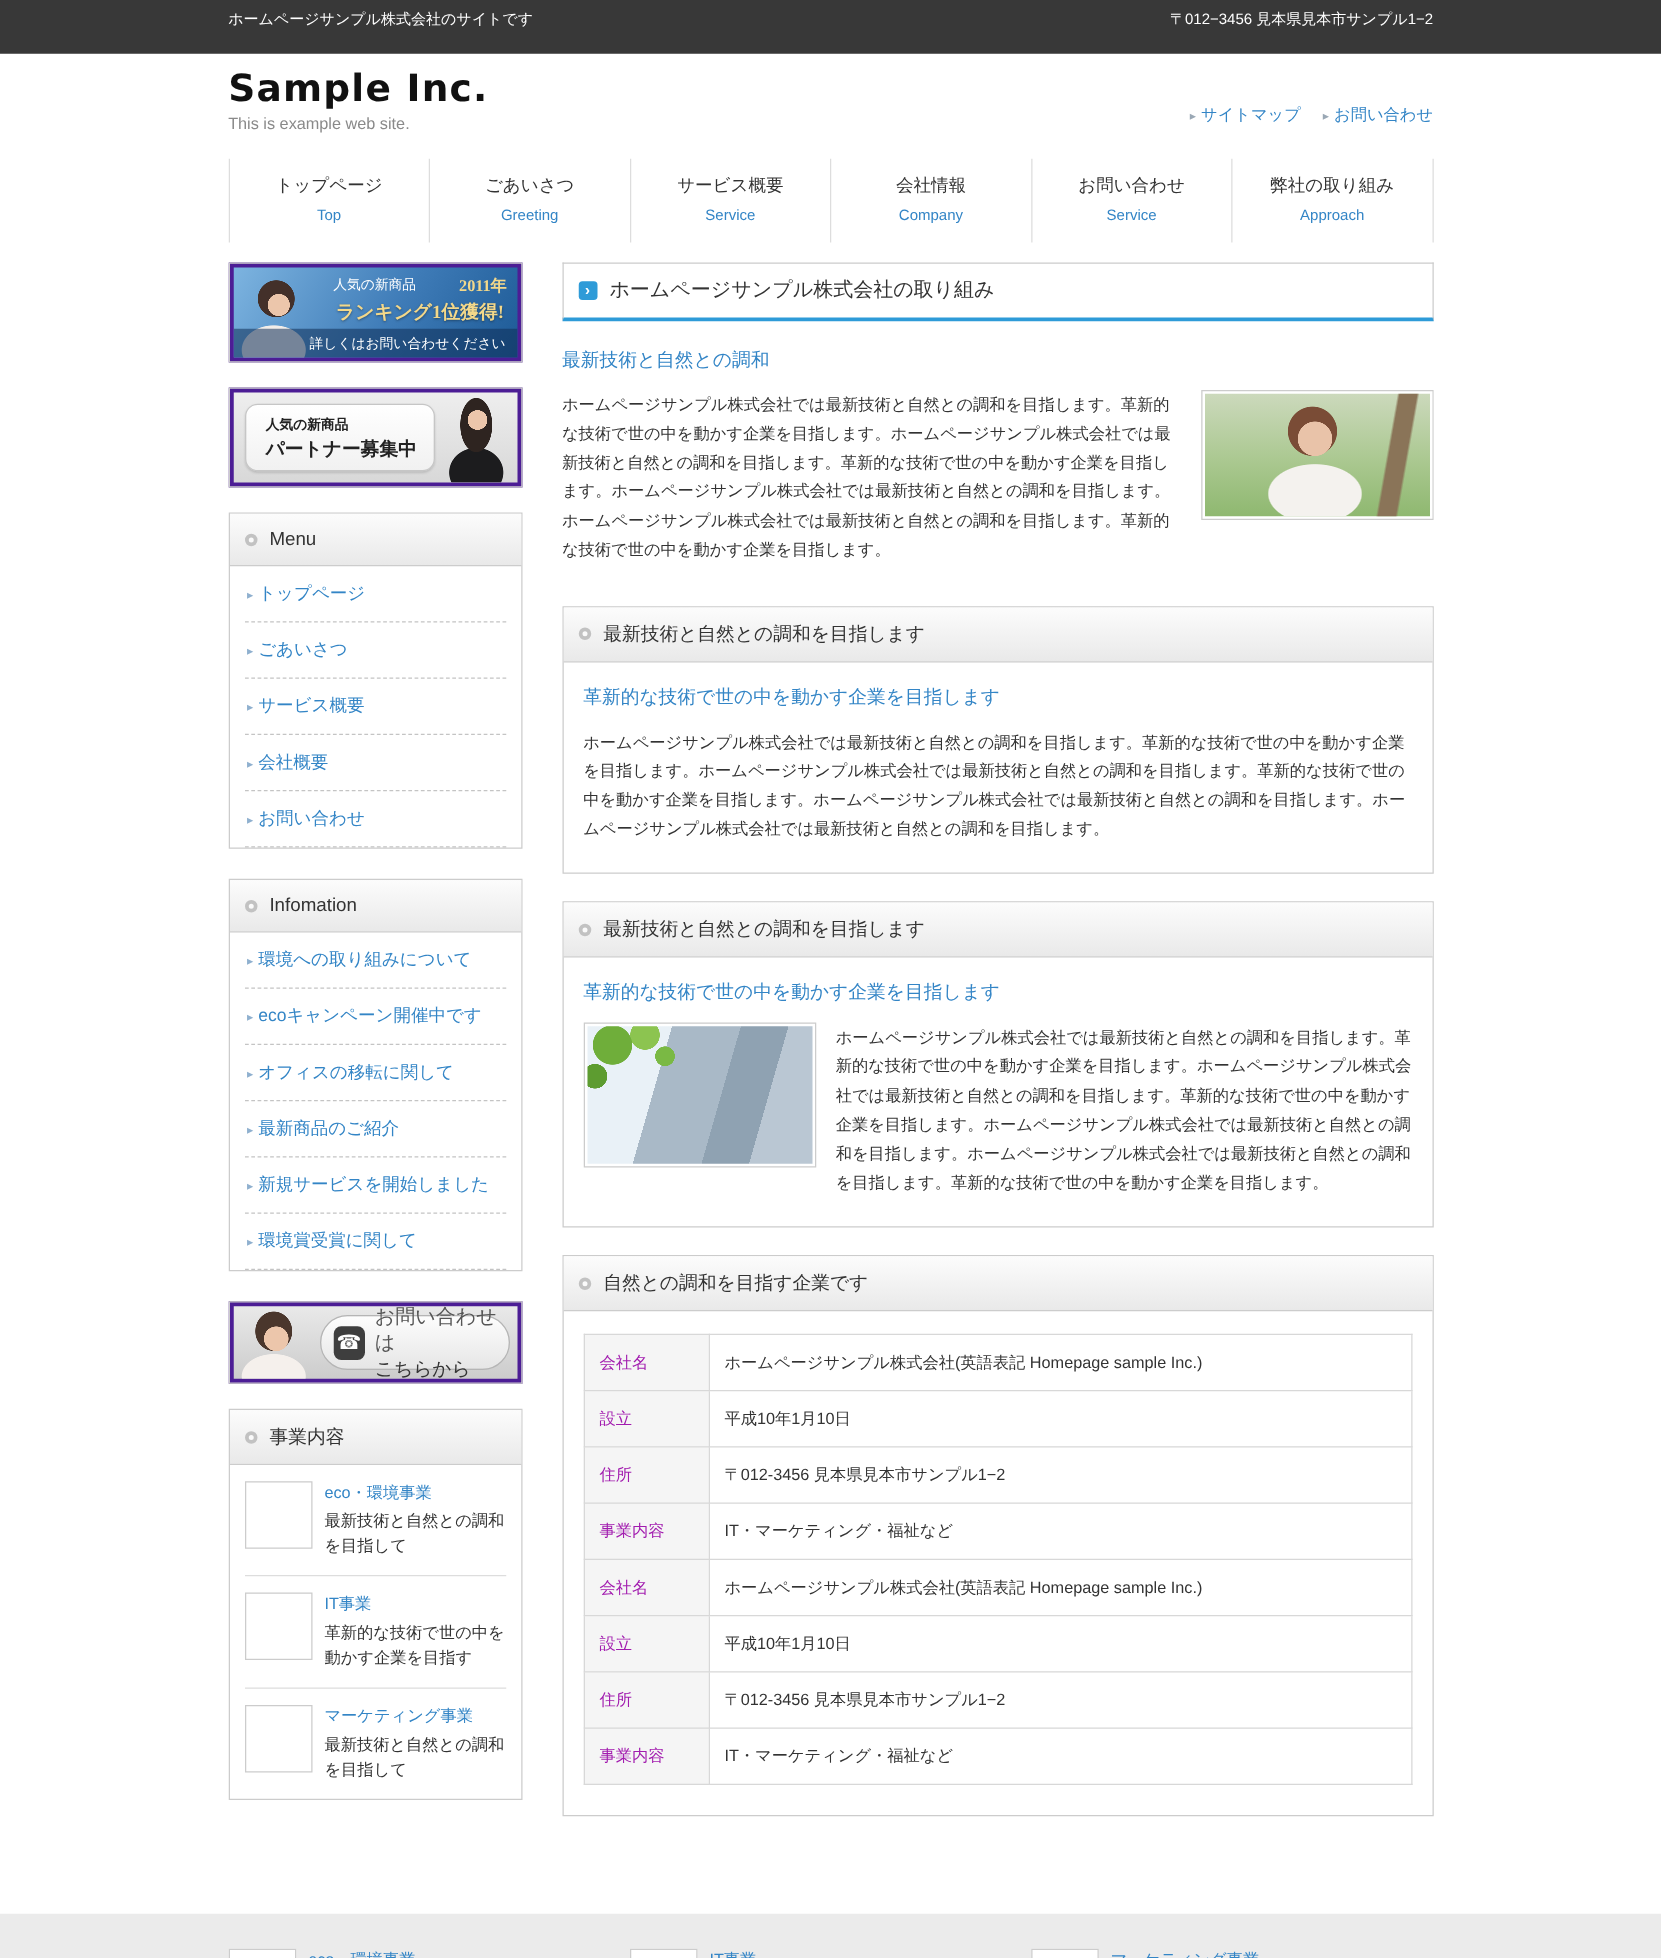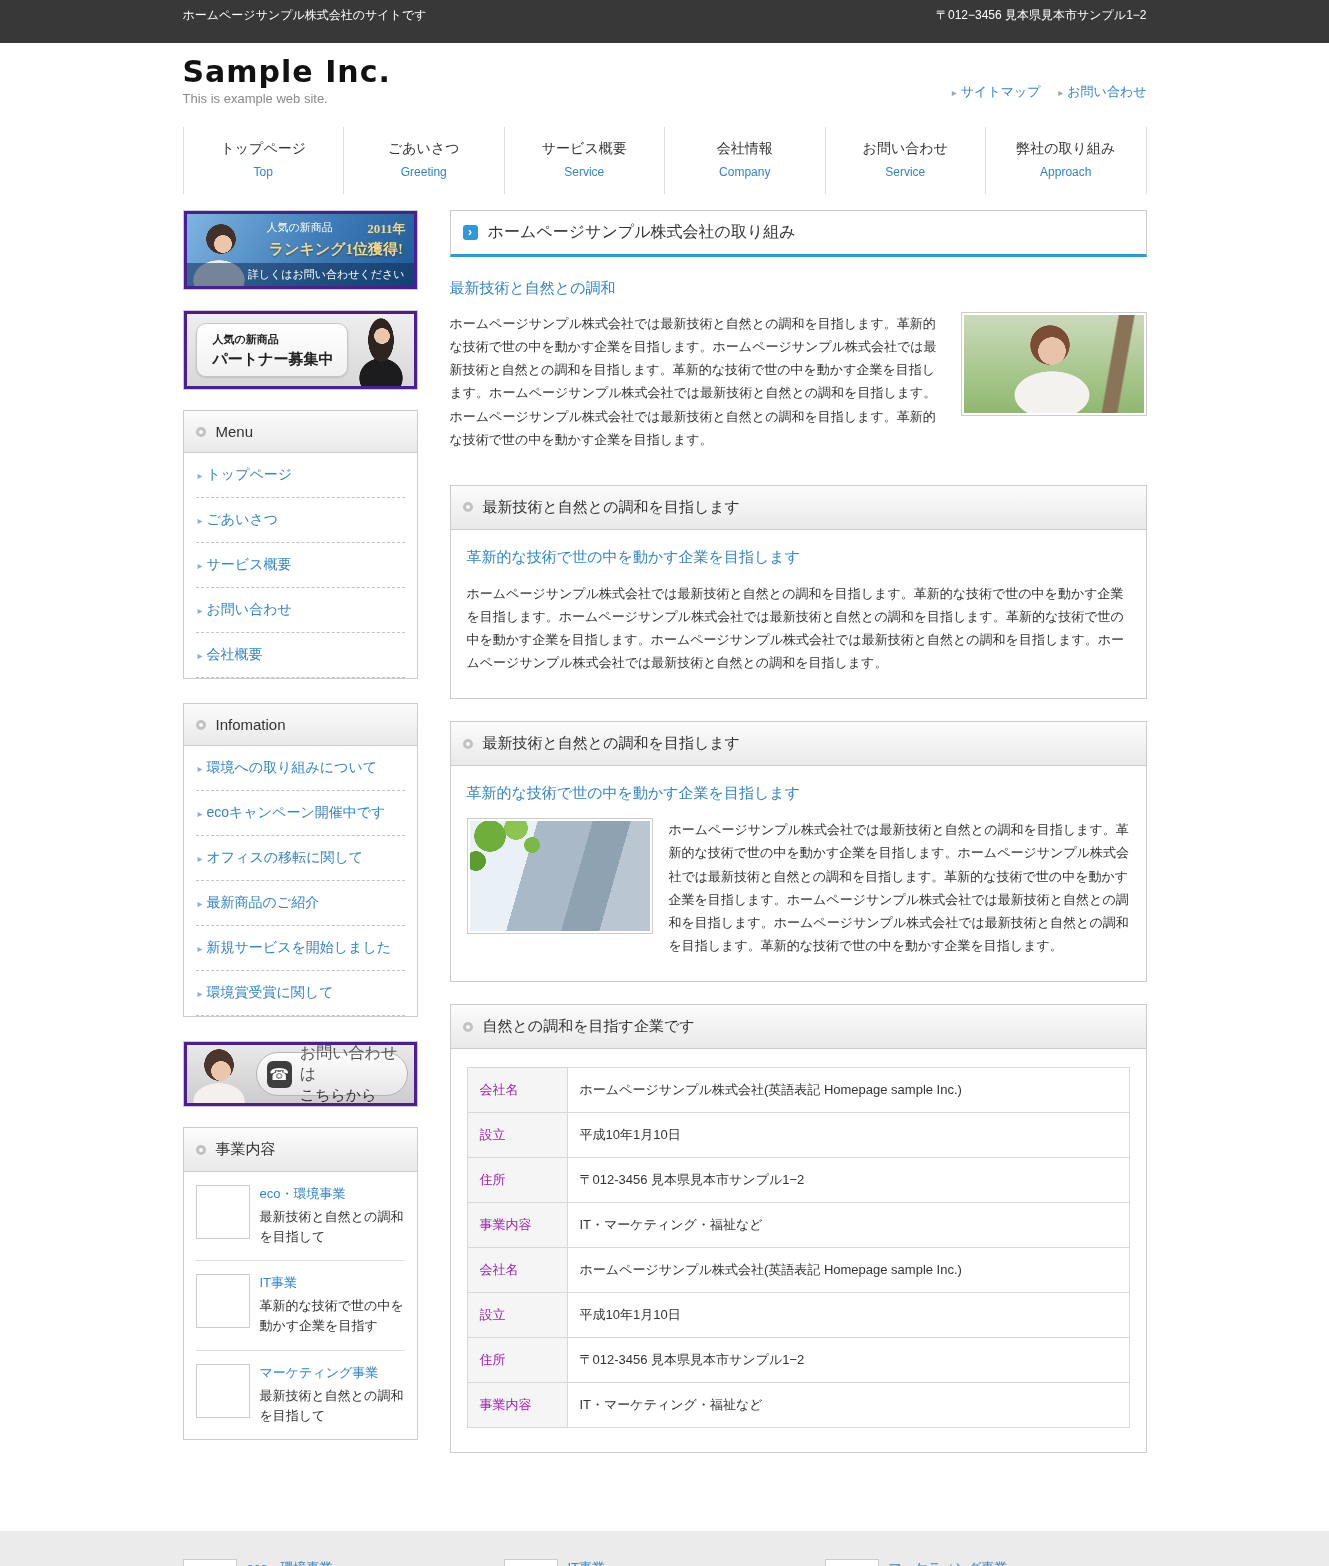--- a/index.html
+++ b/index.html
@@ -220,22 +220,22 @@
 
     <div class="sbox">
       <div class="sbox-h">
         <span class="circle-icon"></span>
         <span>Menu</span>
       </div>
       <ul class="slist">
         <li><a href="#"><span class="link-arrow">▸</span><span>トップページ</span></a></li>
         <li><a href="#"><span class="link-arrow">▸</span><span>ごあいさつ</span></a></li>
         <li><a href="#"><span class="link-arrow">▸</span><span>サービス概要</span></a></li>
+        <li><a href="#"><span class="link-arrow">▸</span><span>会社概要</span></a></li>
         <li><a href="#"><span class="link-arrow">▸</span><span>お問い合わせ</span></a></li>
-        <li><a href="#"><span class="link-arrow">▸</span><span>会社概要</span></a></li>
       </ul>
     </div>
 
     <div class="sbox">
       <div class="sbox-h">
         <span class="circle-icon"></span>
         <span>Infomation</span>
       </div>
       <ul class="slist">
         <li><a href="#"><span class="link-arrow">▸</span><span>環境への取り組みについて</span></a></li>

